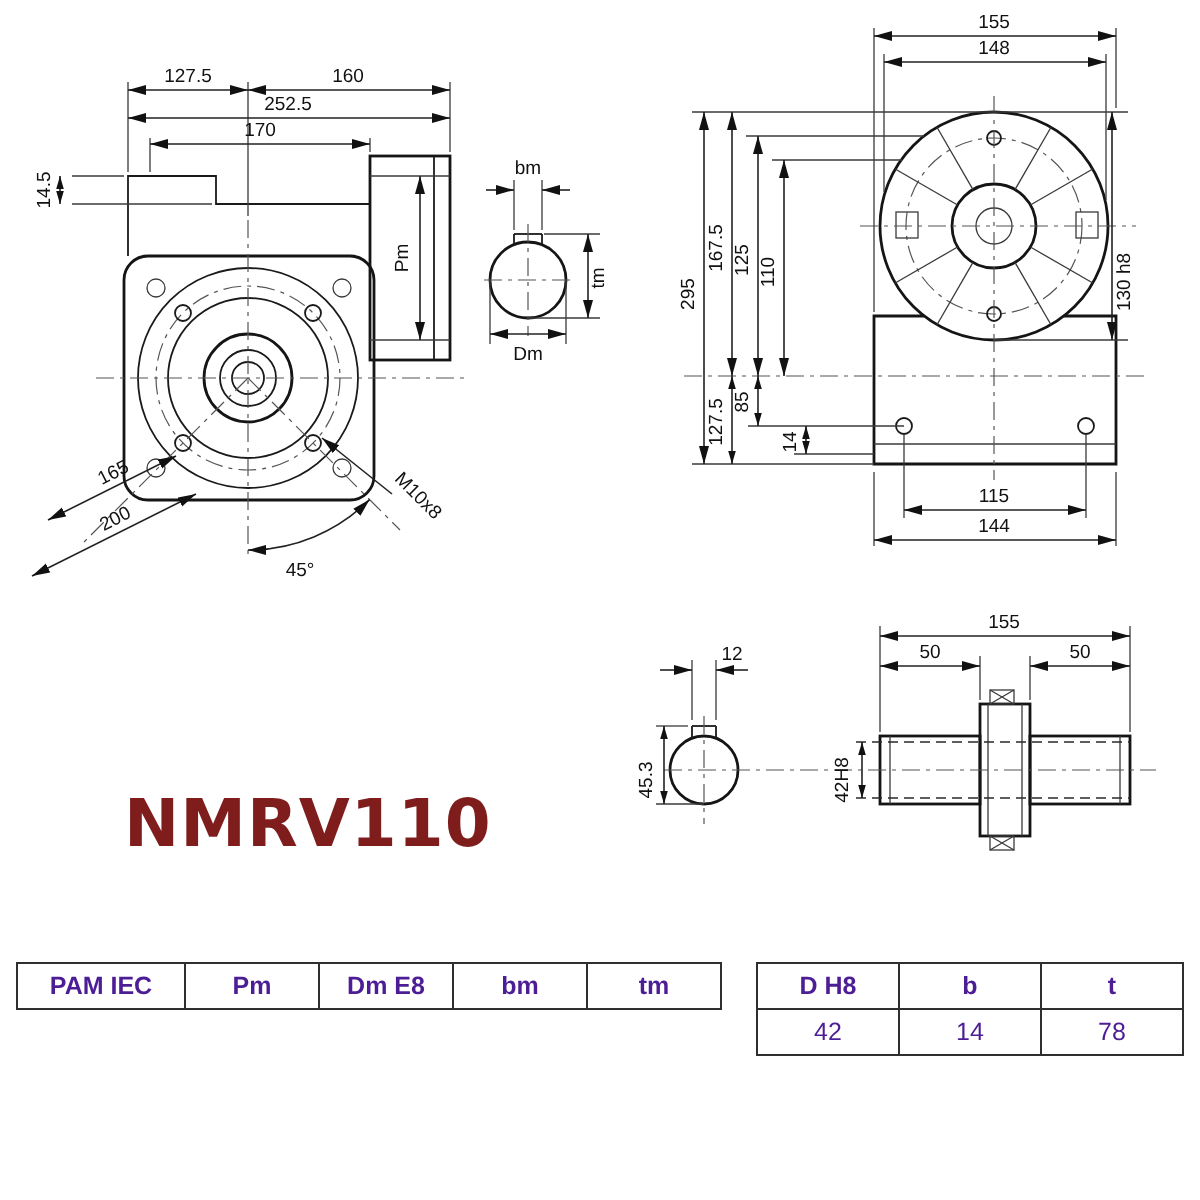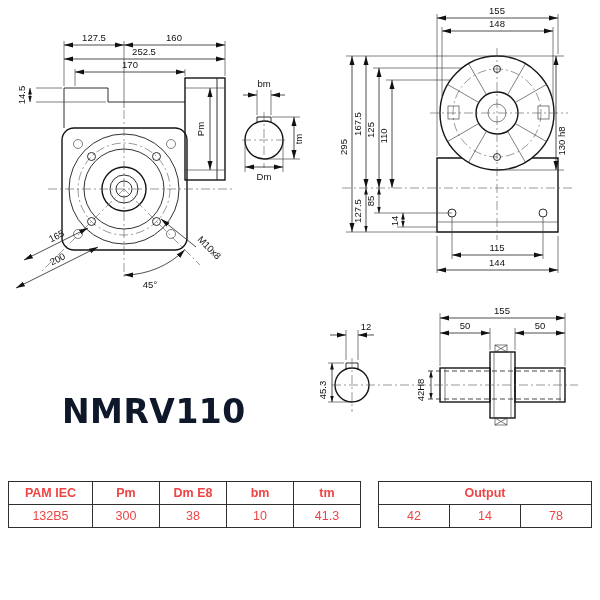--- a/index.html
+++ b/index.html
@@ -6,23 +6,23 @@
   body{width:600px;height:600px;position:relative;background:#fff;overflow:hidden;
        font-family:"Liberation Sans",sans-serif}
   svg{position:absolute;left:0;top:0}
   svg text{font-size:9.5px;fill:#111;font-family:"Liberation Sans","DejaVu Sans",sans-serif}
   .out{fill:none;stroke:#151515;stroke-width:1.4}
   .med{fill:none;stroke:#1a1a1a;stroke-width:.9}
   .thin{fill:none;stroke:#3a3a3a;stroke-width:.65}
   .dim{fill:none;stroke:#222;stroke-width:.8}
   .cl{fill:none;stroke:#555;stroke-width:.6;stroke-dasharray:9 3 2 3}
   .hid{fill:none;stroke:#2a2a2a;stroke-width:.85;stroke-dasharray:5 3}
-  #model-title{position:absolute;left:62px;top:392px;font-size:33px;font-weight:700;color:#0f172a;
+  #model-title{position:absolute;left:62px;top:392px;font-size:33px;font-weight:700;color:#7f1d1d;
                font-family:"DejaVu Sans","Liberation Sans",sans-serif;letter-spacing:.5px}
-  table.tbl{position:absolute;border-collapse:collapse;background:#fff;font-size:12.5px;color:#ef4444;table-layout:fixed}
+  table.tbl{position:absolute;border-collapse:collapse;background:#fff;font-size:12.5px;color:#4c1d95;table-layout:fixed}
   .tbl th,.tbl td{border:1px solid #2f2f2f;text-align:center;padding:1px 2px;height:20px;overflow:hidden}
   .tbl th{font-weight:700}
   #main-table{left:8px;top:481px;width:352px}
   #output-table{left:378px;top:481px;width:214px}
 </style>
 </head>
 <body>
 
 <svg id="drawing" width="600" height="475" viewBox="0 0 600 475">
   <defs>
@@ -280,34 +280,29 @@
   <thead>
     <tr>
       <th>PAM IEC</th>
       <th>Pm</th>
       <th>Dm E8</th>
       <th>bm</th>
       <th>tm</th>
     </tr>
   </thead>
   <tbody>
-    <tr>
-      <td>132B5</td>
-      <td>300</td>
-      <td>38</td>
-      <td>10</td>
-      <td>41.3</td>
-    </tr>
   </tbody>
 </table>
 
 <table class="tbl" id="output-table">
   <thead>
     <tr>
-      <th colspan="3">Output</th>
+      <th>D H8</th>
+      <th>b</th>
+      <th>t</th>
     </tr>
   </thead>
   <tbody>
     <tr>
       <td>42</td>
       <td>14</td>
       <td>78</td>
     </tr>
   </tbody>
 </table>

